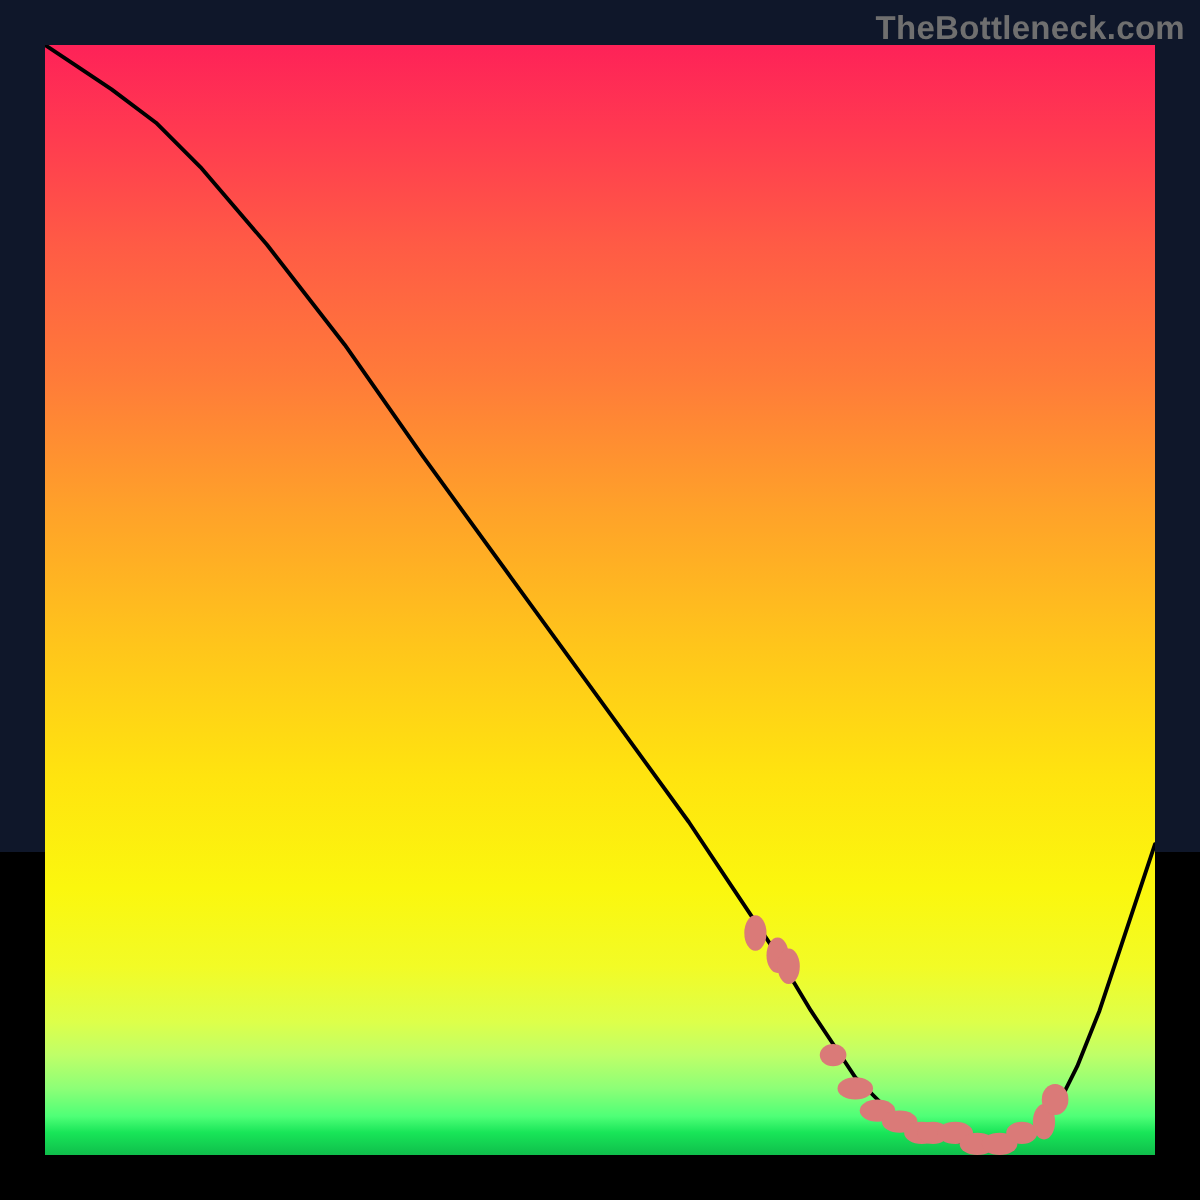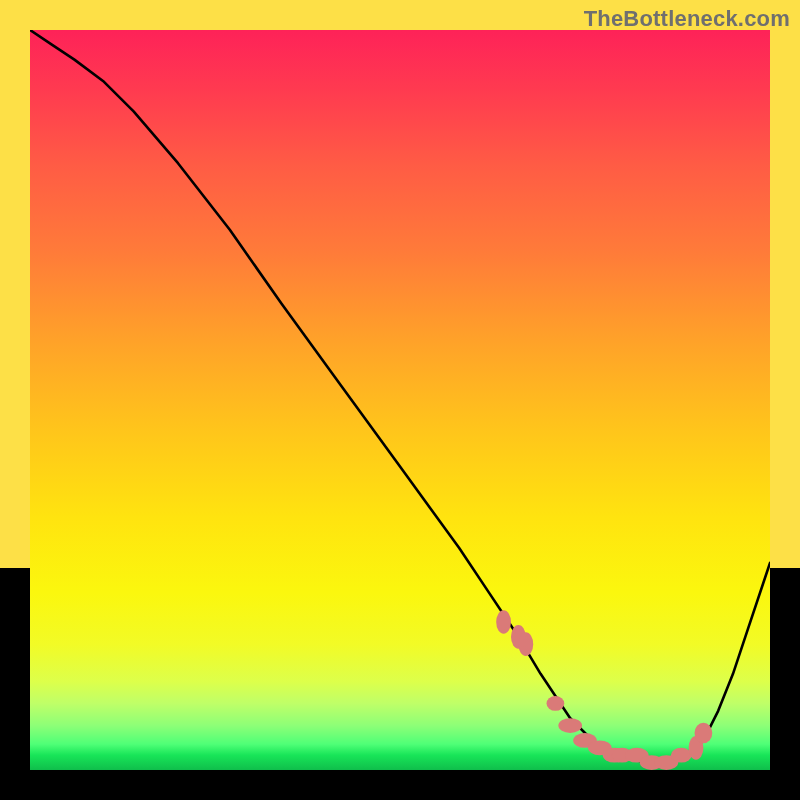--- a/index.html
+++ b/index.html
@@ -8,21 +8,21 @@
     width: 800px;
     height: 800px;
     background: #000;
     overflow: hidden;
     font-family: Arial, Helvetica, sans-serif;
   }
   .frame {
     position: relative;
     width: 800px;
     height: 568px;
-    background: #fde047;
+    background: #0f172a;
     text-decoration: underline;
   }
   .watermark {
     position: absolute;
     top: 6px;
     right: 10px;
     color: #6f6f6f;
     font-size: 22px;
     font-weight: 600;
     letter-spacing: 0.2px;

